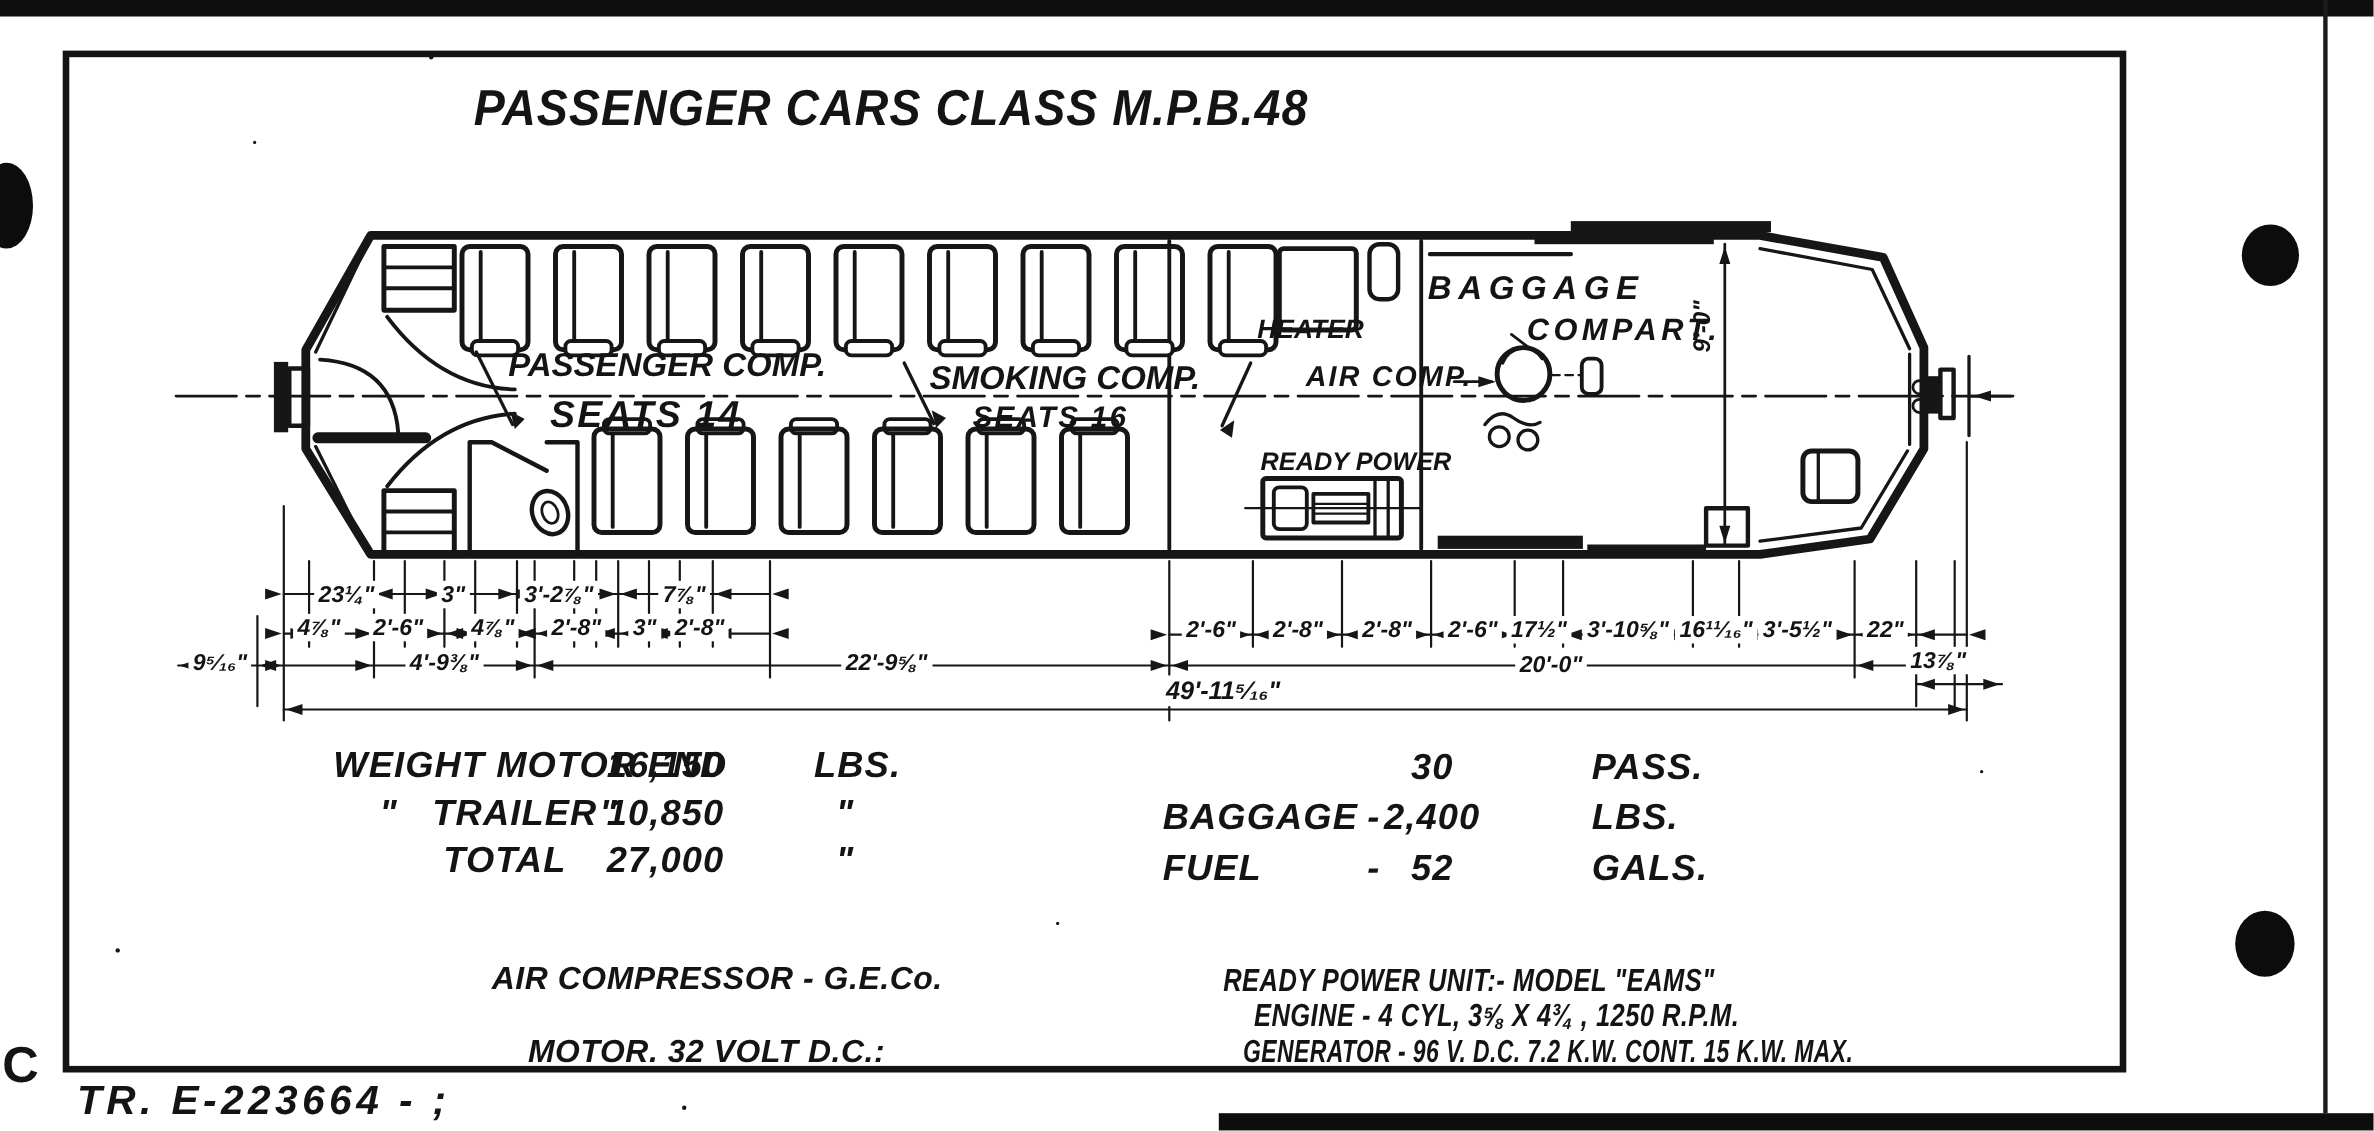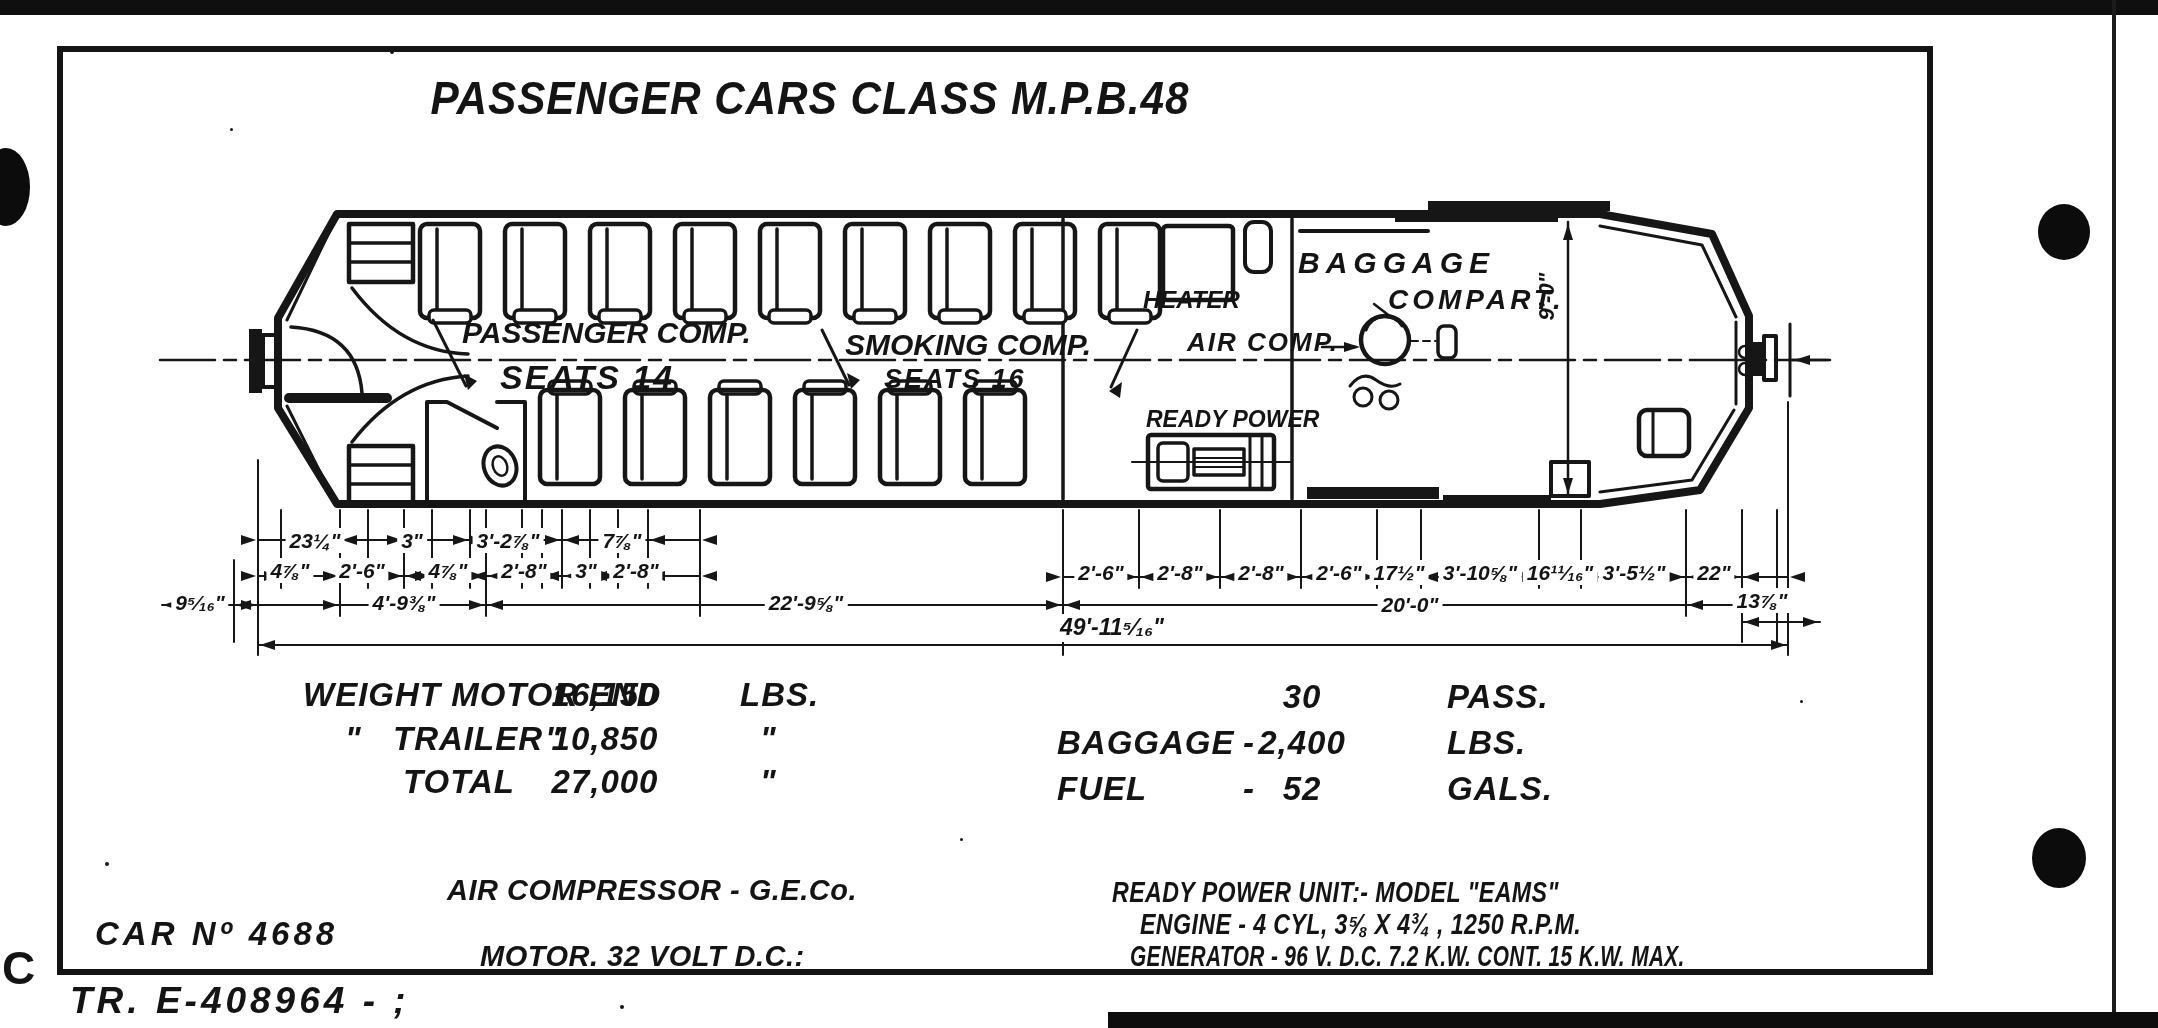--- a/index.html
+++ b/index.html
@@ -367,31 +367,30 @@
   <span class="lbl spec" style="left:1057px;top:724px;">BAGGAGE</span>
   <span class="lbl spec" style="left:1243px;top:724px;">-</span>
   <span class="lbl spec specval" style="left:1202px;top:724px;width:200px;">2,400</span>
   <span class="lbl spec" style="left:1447px;top:724px;">LBS.</span>
 
   <span class="lbl spec" style="left:1057px;top:770px;">FUEL</span>
   <span class="lbl spec" style="left:1243px;top:770px;">-</span>
   <span class="lbl spec specval" style="left:1202px;top:770px;width:200px;">52</span>
   <span class="lbl spec" style="left:1447px;top:770px;">GALS.</span>
 
-  <span class="lbl" style="left:95px;top:915px;font-size:33px;letter-spacing:4px;">CAR Nº 4688</span>
 
   <span class="lbl note" style="left:447px;top:874px;">AIR COMPRESSOR - G.E.Co.</span>
   <span class="lbl note" style="left:480px;top:940px;">MOTOR. 32 VOLT D.C.:</span>
 
   <span class="lbl note cond" style="left:1112px;top:876px;">READY POWER UNIT:- MODEL "EAMS"</span>
   <span class="lbl note cond" style="left:1140px;top:908px;">ENGINE - 4 CYL, 3⅝ X 4¾ , 1250 R.P.M.</span>
   <span class="lbl note cond2" style="left:1130px;top:940px;">GENERATOR - 96 V. D.C. 7.2 K.W. CONT. 15 K.W. MAX.</span>
 
   <span class="lbl" style="left:2px;top:942px;font-size:46px;font-style:normal;">C</span>
-  <span class="lbl" style="left:70px;top:980px;font-size:37px;letter-spacing:4px;">TR. E-408964 - ;</span>
+  <span class="lbl" style="left:70px;top:980px;font-size:37px;letter-spacing:4px;">TR. E-223664 - ;</span>
 
   <div class="speck" style="left:390px;top:50px;width:4px;height:4px;"></div>
   <div class="speck" style="left:230px;top:128px;width:3px;height:3px;"></div>
   <div class="speck" style="left:1545px;top:205px;width:3px;height:3px;"></div>
   <div class="speck" style="left:105px;top:862px;width:4px;height:4px;"></div>
   <div class="speck" style="left:620px;top:1005px;width:4px;height:4px;"></div>
   <div class="speck" style="left:1800px;top:700px;width:3px;height:3px;"></div>
   <div class="speck" style="left:960px;top:838px;width:3px;height:3px;"></div>
 </div>
 

